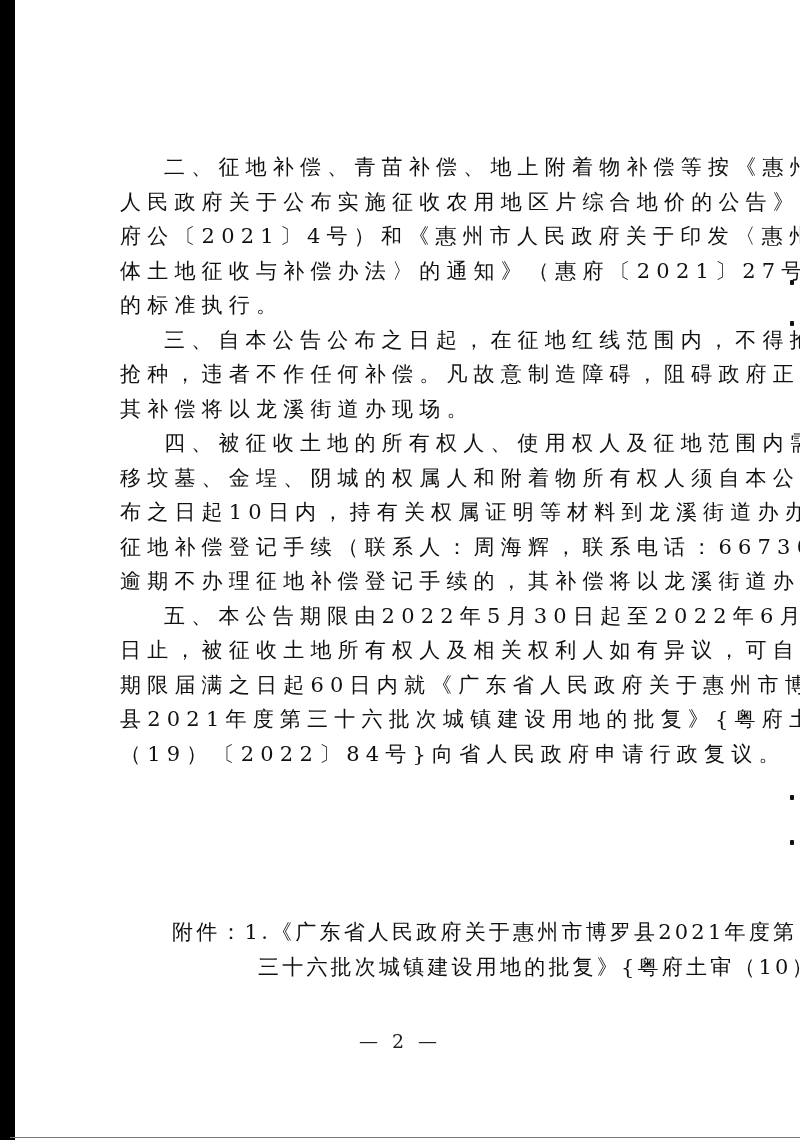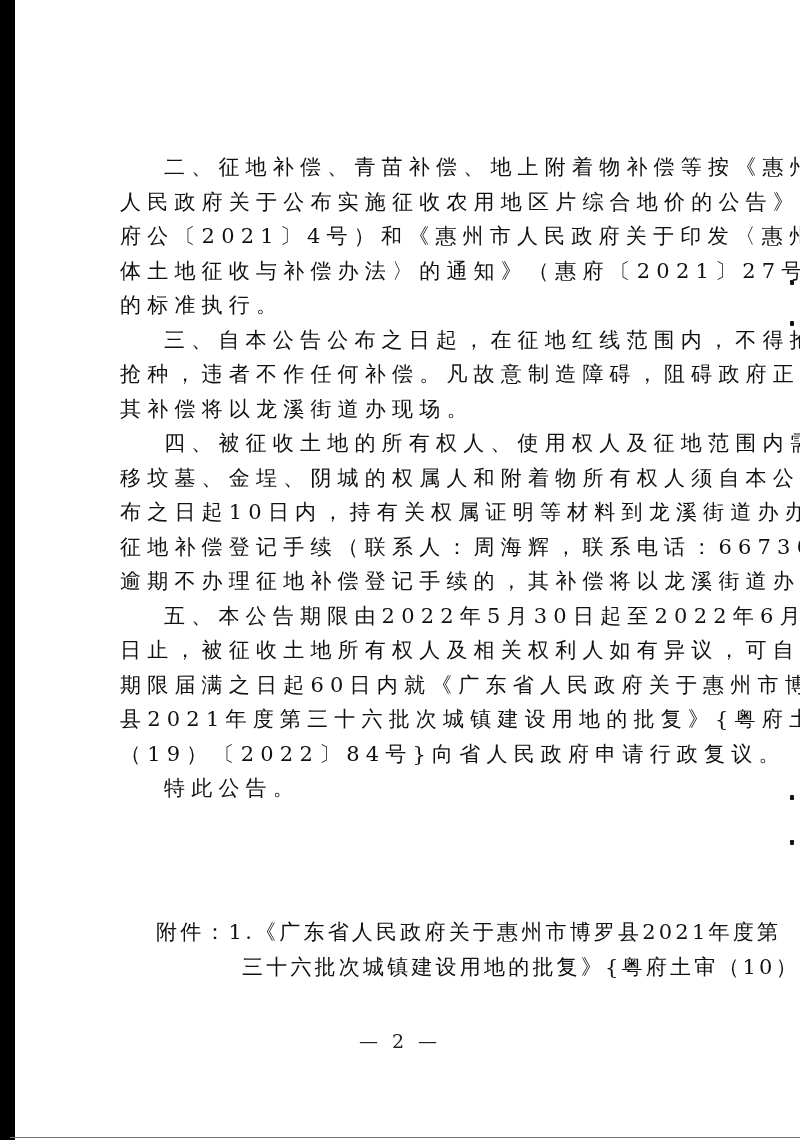--- a/index.html
+++ b/index.html
@@ -39,21 +39,21 @@
       height: 34.5px;
       line-height: 34.5px;
       font-size: 21px;
       white-space: nowrap;
       letter-spacing: 6.2px;
     }
     .indent { padding-left: 44px; }
     .attach {
       position: absolute;
       top: 915px;
-      left: 156px;
+      left: 172px;
       width: 560px;
       text-align: center;
     }
     .attach .line { letter-spacing: 3.2px; }
     .attach .cont { padding-left: 86px; }
     .page-number {
       position: absolute;
       top: 1030px;
       left: 0; width: 800px;
       text-align: center;
@@ -104,23 +104,20 @@
   </div>
 
   <div>
     <div class="line indent">五、本公告期限由2022年5月30日起至2022年6月13</div>
     <div class="line">日止，被征收土地所有权人及相关权利人如有异议，可自公告</div>
     <div class="line">期限届满之日起60日内就《广东省人民政府关于惠州市博罗</div>
     <div class="line">县2021年度第三十六批次城镇建设用地的批复》{粤府土审</div>
     <div class="line">（19）〔2022〕84号}向省人民政府申请行政复议。</div>
   </div>
 
-  <div>
-    <div class="line indent">特此公告。</div>
-  </div>
 </div>
 
 <div class="attach">
   <div class="line">附件：1.《广东省人民政府关于惠州市博罗县2021年度第</div>
   <div class="line cont">三十六批次城镇建设用地的批复》{粤府土审（10）</div>
 </div>
 
 <div class="page-number">— 2 —</div>
 
 </body></html>

